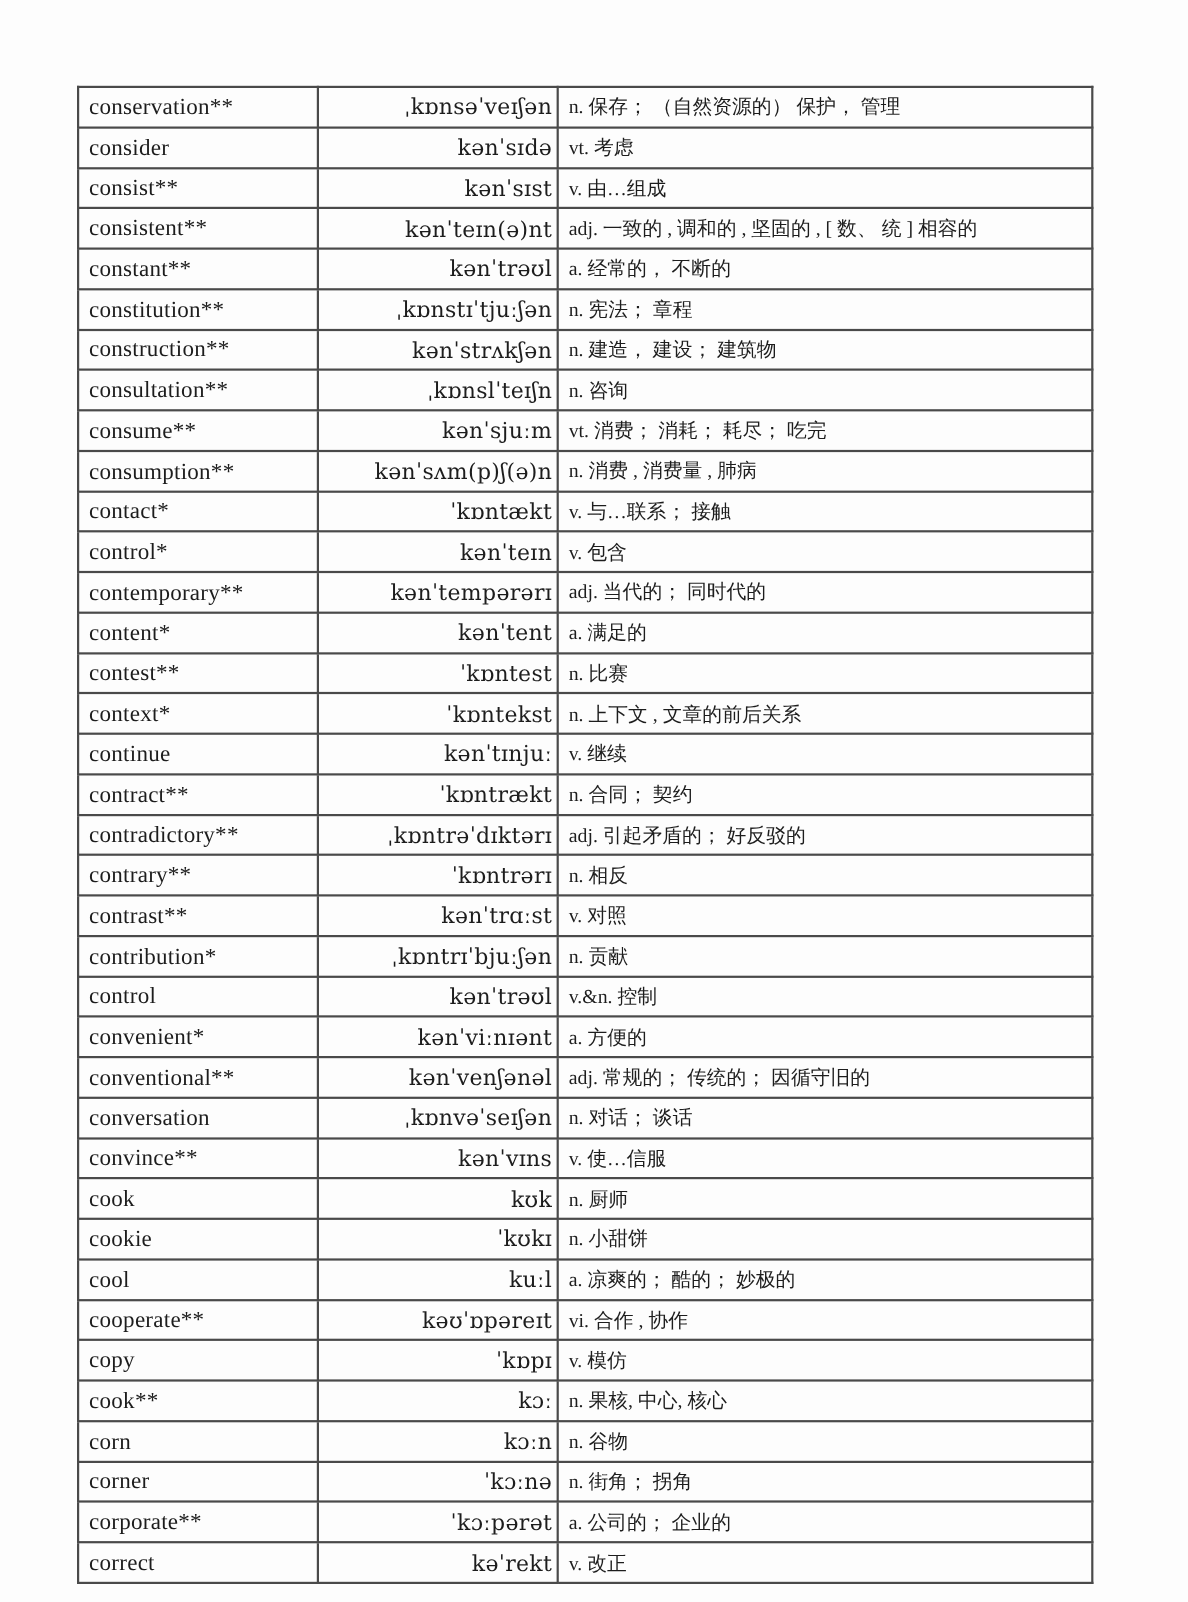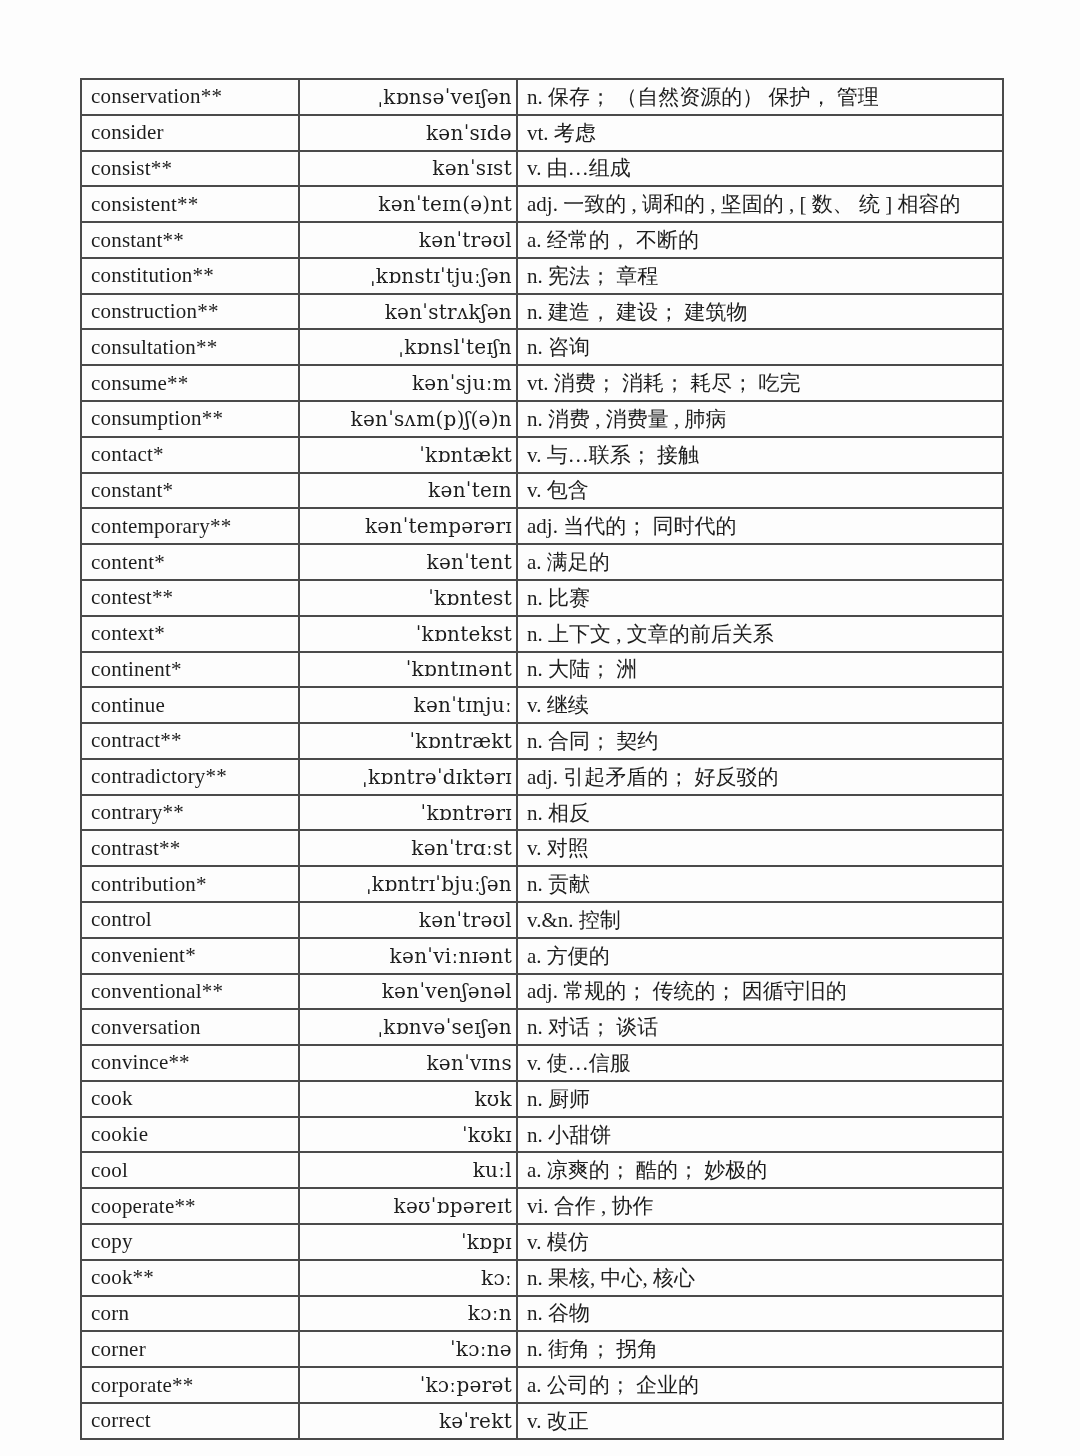--- a/index.html
+++ b/index.html
@@ -10,21 +10,21 @@
   body {
     width: 1080px;
     height: 1456px;
     position: relative;
     font-family: "Liberation Serif", "DejaVu Serif", serif;
     color: #1d1d1d;
     overflow: hidden;
   }
   .sheet {
     position: absolute;
-    left: 80px;
+    left: 70px;
     top: 78px;
   }
   table.vocab {
     border-collapse: collapse;
     table-layout: fixed;
     width: 922px;
     height: 1362px;
     background: #fdfdfd;
   }
   table.vocab col.c-word { width: 218px; }
@@ -41,21 +41,21 @@
     font-size: 21px;
     letter-spacing: 0.2px;
   }
   td.ipa {
     font-family: "DejaVu Serif", "DejaVu Sans", serif;
     font-size: 20px;
     letter-spacing: 0.3px;
     text-align: right;
   }
   td.mean {
-    font-size: 21px;
+    font-size: 18px;
   }
 </style>
 </head>
 <body>
 
 <div class="sheet">
   <table class="vocab">
     <colgroup>
       <col class="c-word">
       <col class="c-ipa">
@@ -111,21 +111,21 @@
     <td class="word">consumption**</td>
     <td class="ipa">kənˈsʌm(p)ʃ(ə)n</td>
     <td class="mean">n. 消费 , 消费量 , 肺病</td>
   </tr>
         <tr>
     <td class="word">contact*</td>
     <td class="ipa">ˈkɒntækt</td>
     <td class="mean">v. 与…联系； 接触</td>
   </tr>
         <tr>
-    <td class="word">constant*</td>
+    <td class="word">control*</td>
     <td class="ipa">kənˈteɪn</td>
     <td class="mean">v. 包含</td>
   </tr>
         <tr>
     <td class="word">contemporary**</td>
     <td class="ipa">kənˈtempərərɪ</td>
     <td class="mean">adj. 当代的； 同时代的</td>
   </tr>
         <tr>
     <td class="word">content*</td>
@@ -134,25 +134,20 @@
   </tr>
         <tr>
     <td class="word">contest**</td>
     <td class="ipa">ˈkɒntest</td>
     <td class="mean">n. 比赛</td>
   </tr>
         <tr>
     <td class="word">context*</td>
     <td class="ipa">ˈkɒntekst</td>
     <td class="mean">n. 上下文 , 文章的前后关系</td>
-  </tr>
-        <tr>
-    <td class="word">continent*</td>
-    <td class="ipa">ˈkɒntɪnənt</td>
-    <td class="mean">n. 大陆； 洲</td>
   </tr>
         <tr>
     <td class="word">continue</td>
     <td class="ipa">kənˈtɪnjuː</td>
     <td class="mean">v. 继续</td>
   </tr>
         <tr>
     <td class="word">contract**</td>
     <td class="ipa">ˈkɒntrækt</td>
     <td class="mean">n. 合同； 契约</td>

